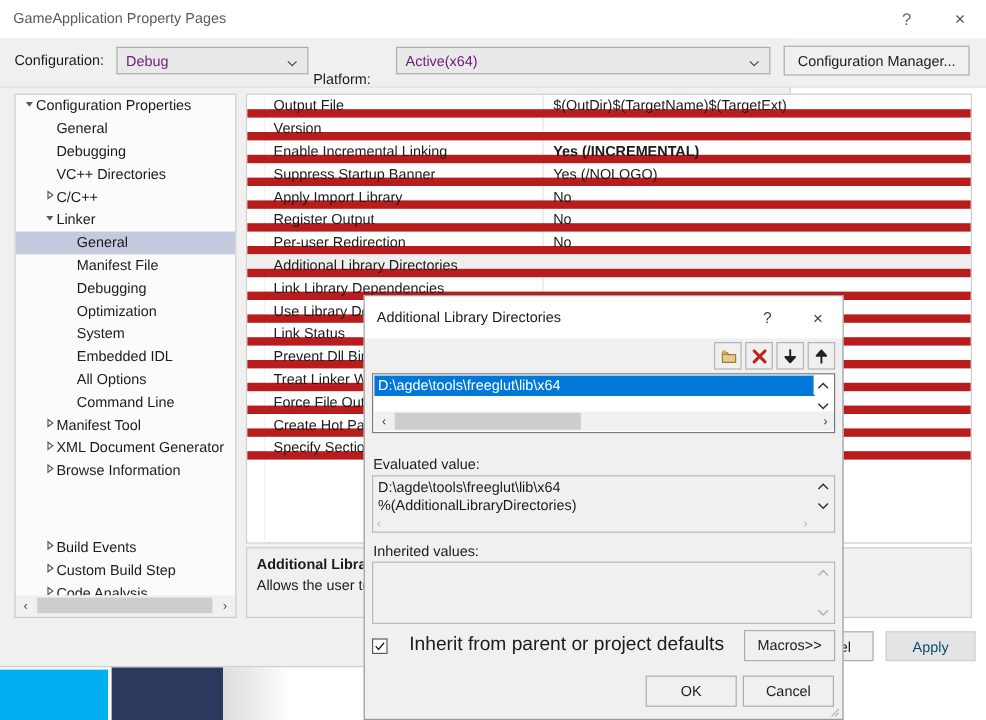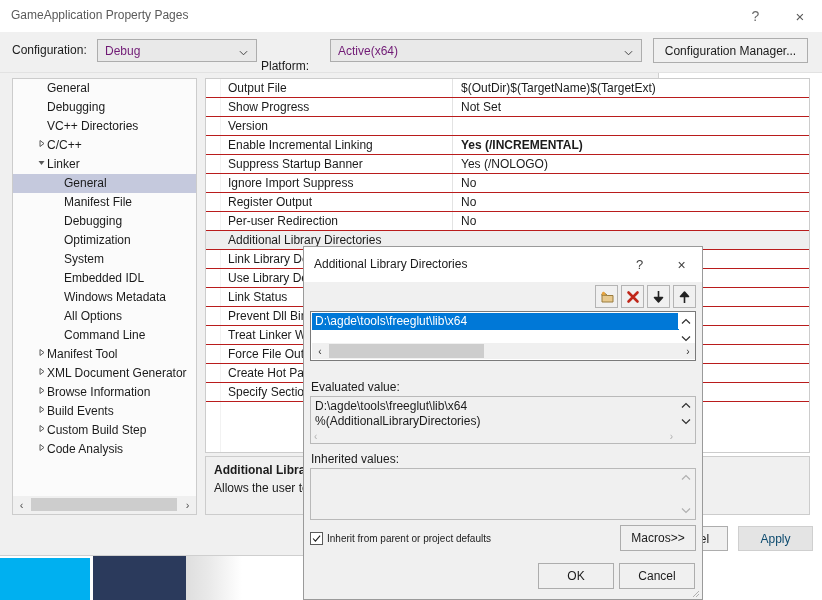--- a/index.html
+++ b/index.html
@@ -68,21 +68,21 @@
            font-size:11px;color:#505050;cursor:default;}
   #thLeft{left:0;}
   #thRight{right:0;}
   #thThumb{position:absolute;left:18px;top:2px;width:146px;height:13px;background:#cdcdcd;cursor:default;}
 
   
   #gridPane{
     position:absolute;left:205px;top:78px;width:605px;height:375px;
     background:#ffffff;border:1px solid #cccccc;box-sizing:border-box;overflow:hidden;
   }
-  .prow{height:19px;position:relative;border-bottom:1px solid #b91c1c;box-sizing:border-box;}
+  .prow{height:19px;position:relative;border-bottom:7px solid #b91c1c;box-sizing:border-box;}
   .prow.sel{background:#eeeeee;}
   .pname{position:absolute;left:22px;top:2px;font-size:12px;white-space:nowrap;}
   .pval{position:absolute;left:255px;top:2px;font-size:12px;white-space:nowrap;}
   .pval.bold{font-weight:bold;}
   #gridSplit{position:absolute;left:246px;top:0;width:1px;height:100%;background:#e3e3e3;}
   #gridIndent{position:absolute;left:0;top:0;width:14px;height:100%;background:#ffffff;border-right:1px solid #f2f2f2;}
 
   
   #descPane{
     position:absolute;left:205px;top:456px;width:605px;height:59px;
@@ -165,21 +165,21 @@
   #inhBox{left:310px;top:468px;width:386px;height:52px;}
   #inUp{position:absolute;right:1px;top:1px;width:16px;height:15px;display:flex;align-items:center;
         justify-content:center;font-size:10px;color:#aaaaaa;cursor:default;}
   #inDown{position:absolute;right:1px;bottom:1px;width:16px;height:15px;display:flex;align-items:center;
         justify-content:center;font-size:10px;color:#aaaaaa;cursor:default;}
 
   #chkRow{position:absolute;left:310px;top:529px;height:18px;display:flex;align-items:center;cursor:default;}
   #chkBox{width:13px;height:13px;border:1px solid #5a5a5a;background:#fff;box-sizing:border-box;
           display:flex;align-items:center;justify-content:center;}
   #chkMark{width:9px;height:9px;}
-  #chkLabel{margin-left:4px;font-size:10px;}
+  #chkLabel{margin-left:18px;font-size:16px;}
 
   #btnMacros{
     position:absolute;left:620px;top:525px;width:76px;height:26px;background:#f0f0f0;
     border:1px solid #adadad;box-sizing:border-box;display:flex;align-items:center;
     justify-content:center;font-size:12px;cursor:default;
   }
   .mbtn{
     position:absolute;top:563px;width:76px;height:26px;background:#f0f0f0;border:1px solid #adadad;
     box-sizing:border-box;display:flex;align-items:center;justify-content:center;font-size:12px;cursor:default;
   }
@@ -220,48 +220,50 @@
       <span class="chev">
         <svg width="9" height="9" viewBox="0 0 10 10">
             <path d="M1 3 L5 7 L9 3" stroke="#444" stroke-width="1.1" fill="none"></path>
           </svg>
       </span>
     </div>
     <div id="btnCfgMgr">Configuration Manager...</div>
   </div>
 
   <div id="treePane">
+      <div class="tnode" style="padding-left: 6px;"><span class="tw"><svg width="9" height="9" viewBox="0 0 9 9">
+            <path d="M1.5 3 L7.5 3 L4.5 7 z" fill="#5a5a5a"></path>
+          </svg></span><span>Configuration Properties</span></div>
       <div class="tnode" style="padding-left: 23px;"><span class="tw"></span><span>General</span></div>
       <div class="tnode" style="padding-left: 23px;"><span class="tw"></span><span>Debugging</span></div>
       <div class="tnode" style="padding-left: 23px;"><span class="tw"></span><span>VC++ Directories</span></div>
       <div class="tnode" style="padding-left: 23px;"><span class="tw"><svg width="9" height="9" viewBox="0 0 9 9">
             <path d="M3 1.5 L7 4.5 L3 7.5 z" fill="none" stroke="#5a5a5a" stroke-width="1"></path>
           </svg></span><span>C/C++</span></div>
       <div class="tnode" style="padding-left: 23px;"><span class="tw"><svg width="9" height="9" viewBox="0 0 9 9">
             <path d="M1.5 3 L7.5 3 L4.5 7 z" fill="#5a5a5a"></path>
           </svg></span><span>Linker</span></div>
       <div class="tnode sel" style="padding-left: 40px;"><span class="tw"></span><span>General</span></div>
       <div class="tnode" style="padding-left: 40px;"><span class="tw"></span><span>Manifest File</span></div>
       <div class="tnode" style="padding-left: 40px;"><span class="tw"></span><span>Debugging</span></div>
       <div class="tnode" style="padding-left: 40px;"><span class="tw"></span><span>Optimization</span></div>
       <div class="tnode" style="padding-left: 40px;"><span class="tw"></span><span>System</span></div>
       <div class="tnode" style="padding-left: 40px;"><span class="tw"></span><span>Embedded IDL</span></div>
-      <div class="tnode" style="padding-left: 40px;"><span class="tw"></span><span>Windows Metadata</span></div>
       <div class="tnode" style="padding-left: 40px;"><span class="tw"></span><span>All Options</span></div>
       <div class="tnode" style="padding-left: 40px;"><span class="tw"></span><span>Command Line</span></div>
       <div class="tnode" style="padding-left: 23px;"><span class="tw"><svg width="9" height="9" viewBox="0 0 9 9">
             <path d="M3 1.5 L7 4.5 L3 7.5 z" fill="none" stroke="#5a5a5a" stroke-width="1"></path>
           </svg></span><span>Manifest Tool</span></div>
       <div class="tnode" style="padding-left: 23px;"><span class="tw"><svg width="9" height="9" viewBox="0 0 9 9">
             <path d="M3 1.5 L7 4.5 L3 7.5 z" fill="none" stroke="#5a5a5a" stroke-width="1"></path>
           </svg></span><span>XML Document Generator</span></div>
       <div class="tnode" style="padding-left: 23px;"><span class="tw"><svg width="9" height="9" viewBox="0 0 9 9">
             <path d="M3 1.5 L7 4.5 L3 7.5 z" fill="none" stroke="#5a5a5a" stroke-width="1"></path>
           </svg></span><span>Browse Information</span></div>
-      <div class="tnode" style="padding-left: 23px;"><span class="tw"><svg width="9" height="9" viewBox="0 0 9 9">
+      <div class="tnode" style="padding-left: 23px; margin-top: 45px;"><span class="tw"><svg width="9" height="9" viewBox="0 0 9 9">
             <path d="M3 1.5 L7 4.5 L3 7.5 z" fill="none" stroke="#5a5a5a" stroke-width="1"></path>
           </svg></span><span>Build Events</span></div>
       <div class="tnode" style="padding-left: 23px;"><span class="tw"><svg width="9" height="9" viewBox="0 0 9 9">
             <path d="M3 1.5 L7 4.5 L3 7.5 z" fill="none" stroke="#5a5a5a" stroke-width="1"></path>
           </svg></span><span>Custom Build Step</span></div>
       <div class="tnode" style="padding-left: 23px;"><span class="tw"><svg width="9" height="9" viewBox="0 0 9 9">
             <path d="M3 1.5 L7 4.5 L3 7.5 z" fill="none" stroke="#5a5a5a" stroke-width="1"></path>
           </svg></span><span>Code Analysis</span></div>
     </div>
   <div id="treeHScroll">
@@ -271,37 +273,33 @@
   </div>
 
   <div id="gridPane">
     <div id="gridIndent"></div>
     <div id="gridSplit"></div>
   <div class="prow">
         <span class="pname">Output File</span>
         <span class="pval">$(OutDir)$(TargetName)$(TargetExt)</span>
       </div>
       <div class="prow">
-        <span class="pname">Show Progress</span>
-        <span class="pval">Not Set</span>
-      </div>
-      <div class="prow">
         <span class="pname">Version</span>
         <span class="pval"></span>
       </div>
       <div class="prow">
         <span class="pname">Enable Incremental Linking</span>
         <span class="pval bold">Yes (/INCREMENTAL)</span>
       </div>
       <div class="prow">
         <span class="pname">Suppress Startup Banner</span>
         <span class="pval">Yes (/NOLOGO)</span>
       </div>
       <div class="prow">
-        <span class="pname">Ignore Import Suppress</span>
+        <span class="pname">Apply Import Library</span>
         <span class="pval">No</span>
       </div>
       <div class="prow">
         <span class="pname">Register Output</span>
         <span class="pval">No</span>
       </div>
       <div class="prow">
         <span class="pname">Per-user Redirection</span>
         <span class="pval">No</span>
       </div>

